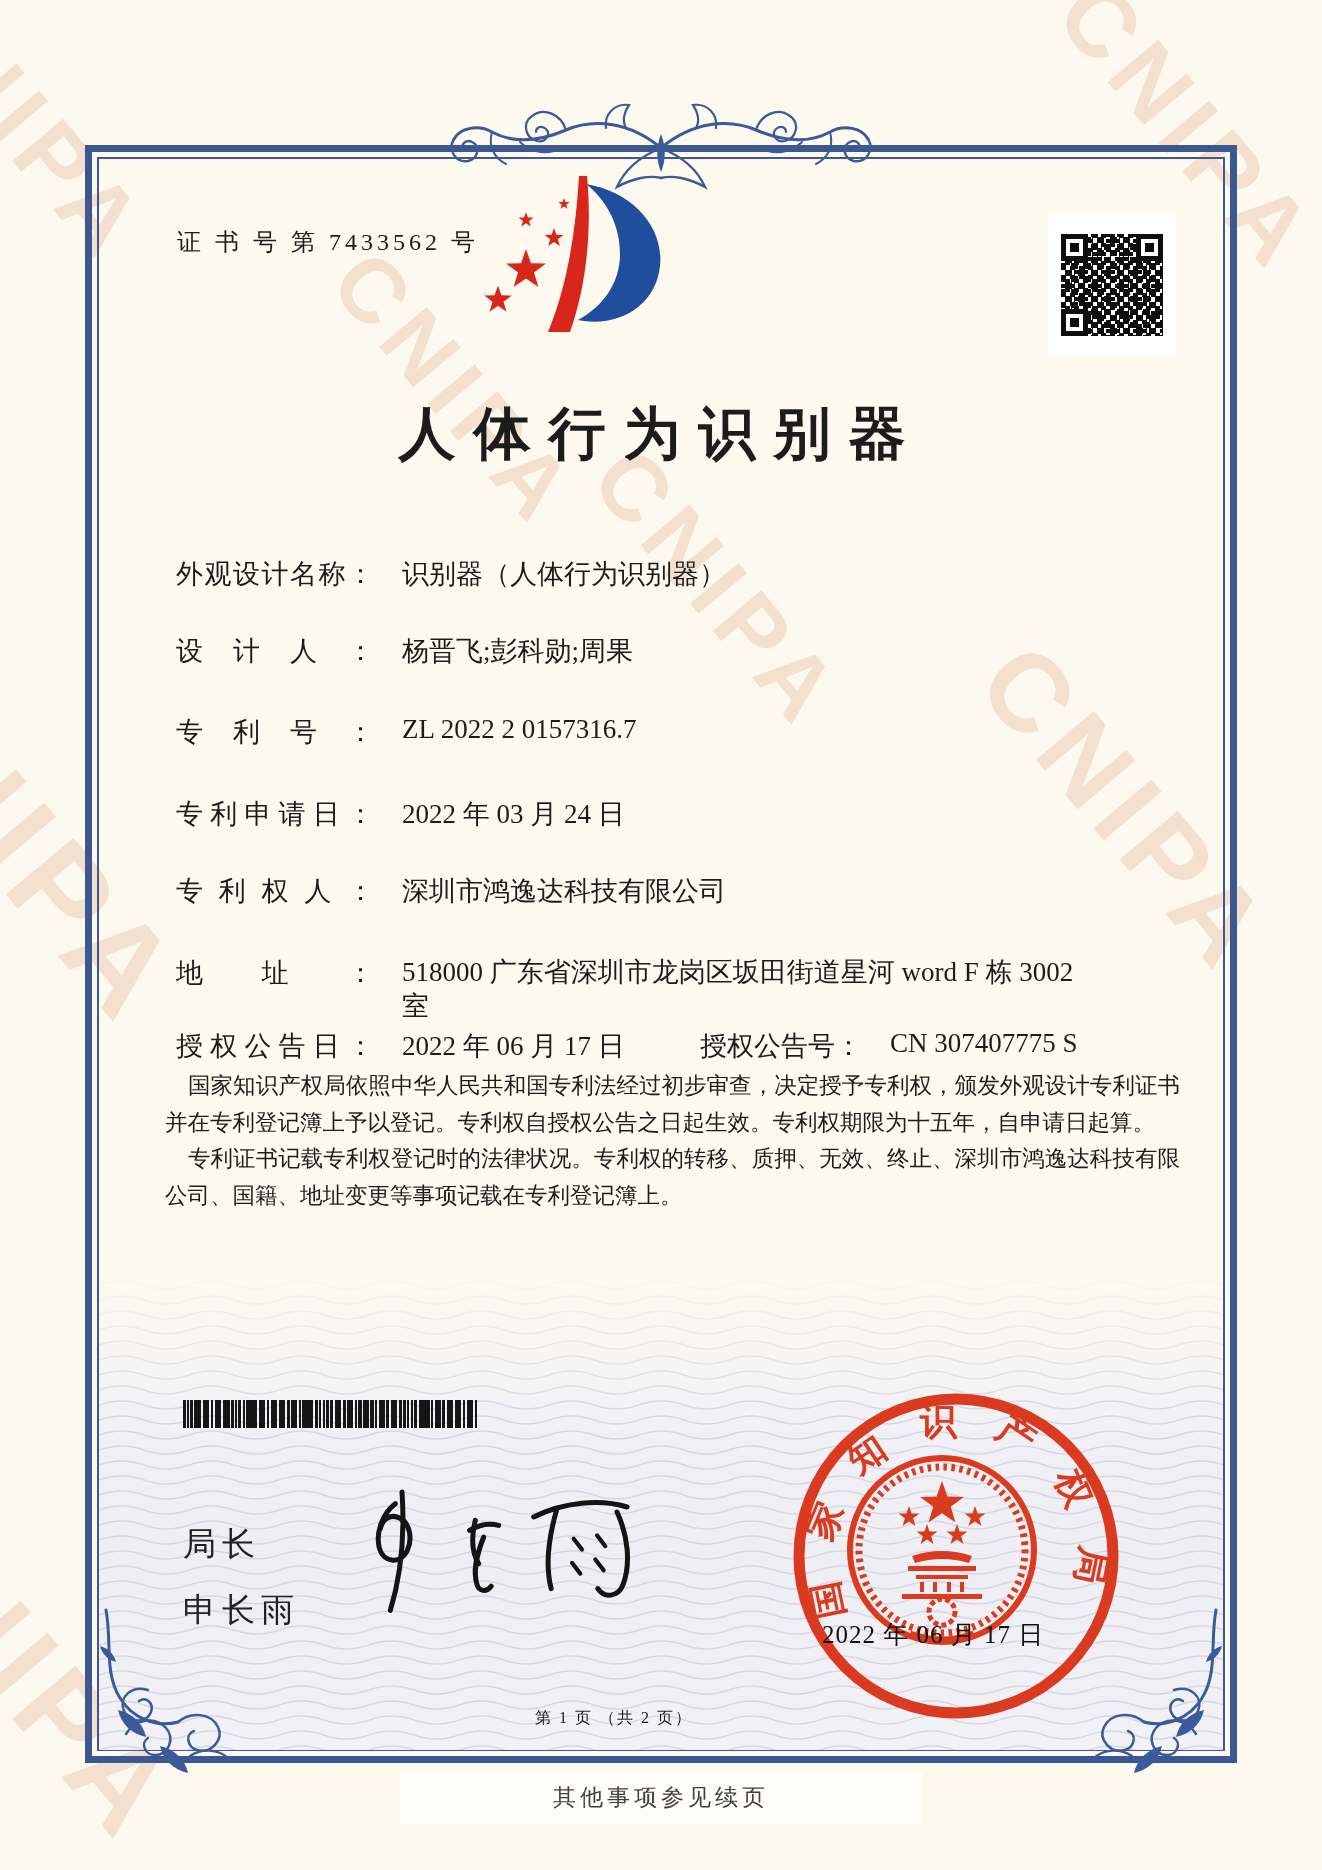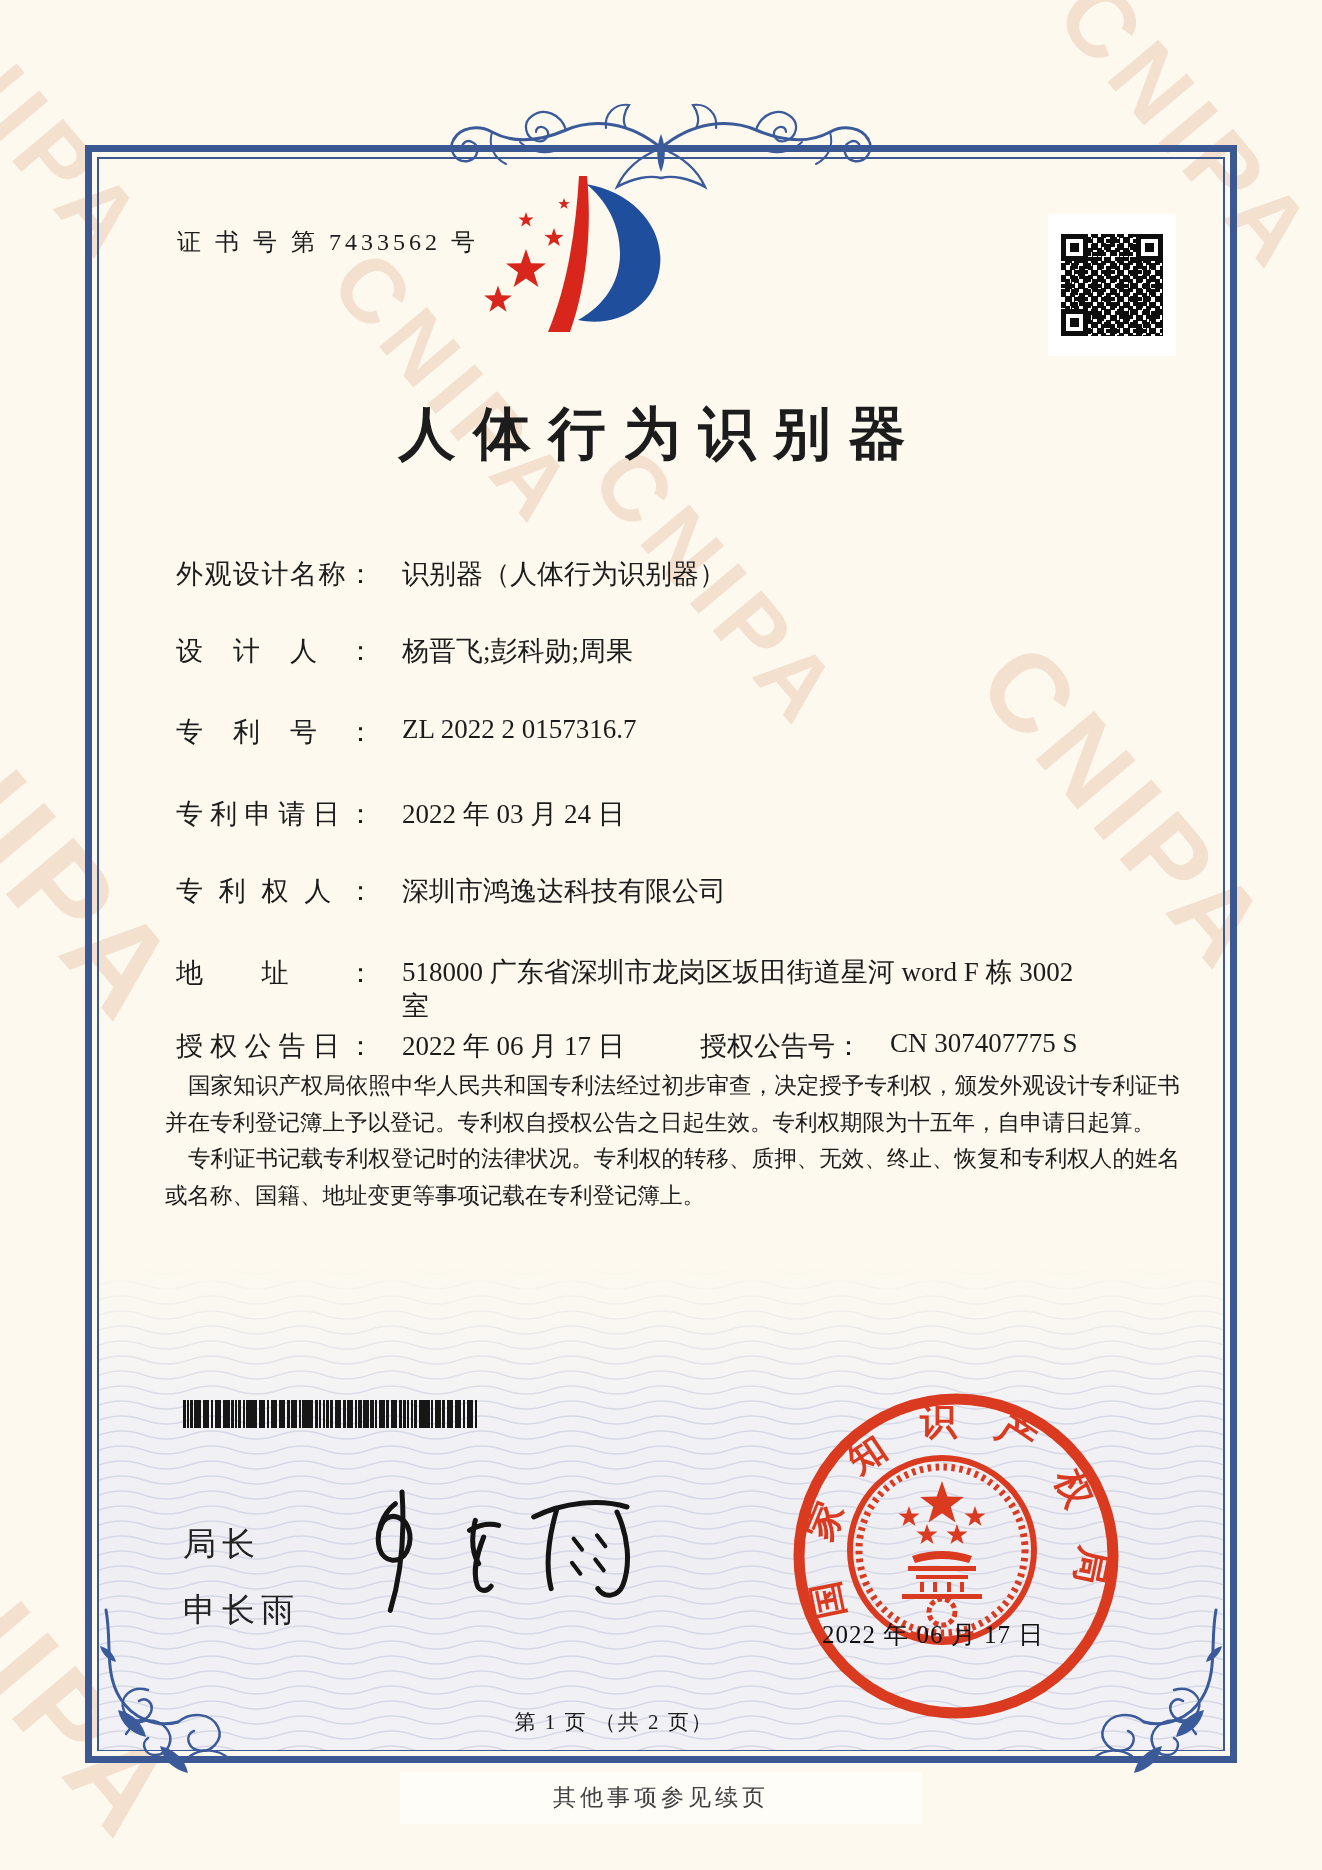--- a/index.html
+++ b/index.html
@@ -52,21 +52,21 @@
       repeating-linear-gradient(90deg,#161616 0 3px,rgba(0,0,0,0) 3px 11px);}
   
   .officer{position:absolute;left:183px;font-family:"Liberation Sans","DejaVu Sans",sans-serif;
            font-size:33px;font-weight:500;letter-spacing:6px;z-index:6;color:#222;}
   .officer.t{top:1522px;} .officer.n{top:1588px;}
   .signature{left:352px;top:1472px;width:300px;height:160px;z-index:6;}
   
   .seal{left:788px;top:1388px;width:336px;height:336px;z-index:5;}
   .seal-date{left:822px;top:1618px;width:240px;font-size:25px;letter-spacing:1px;
              color:#111;z-index:7;white-space:nowrap;}
-  .pageno{left:434px;top:1708px;width:360px;text-align:center;font-size:21px;
+  .pageno{left:434px;top:1708px;width:360px;text-align:center;font-size:16px;
           letter-spacing:2px;z-index:6;}
   
   .topflo{left:408px;top:86px;width:506px;height:116px;z-index:3;}
   .cornerflo{width:158px;height:168px;z-index:5;}
   .cornerflo.l{left:90px;top:1606px;}
   .cornerflo.r{left:1074px;top:1606px;transform:scaleX(-1);}
   
   .footer-band{left:400px;top:1772px;width:522px;height:52px;background:#fffdf8;z-index:6;
                text-align:center;}
   .footer-note{font-size:23px;line-height:52px;letter-spacing:4px;color:#404040;}
@@ -234,21 +234,21 @@
         <span>公</span>
         <span>告</span>
         <span>号</span>
         <span>：</span>
       </span><span class="fval">CN 307407775 S</span>
   </span>
 </div>
 
 <div class="abs bodytext">
   <p>国家知识产权局依照中华人民共和国专利法经过初步审查，决定授予专利权，颁发外观设计专利证书并在专利登记簿上予以登记。专利权自授权公告之日起生效。专利权期限为十五年，自申请日起算。</p>
-  <p>专利证书记载专利权登记时的法律状况。专利权的转移、质押、无效、终止、恢复和专利权人的姓名或名称、国籍、地址变更等事项记载在专利登记簿上。</p>
+  <p>专利证书记载专利权登记时的法律状况。专利权的转移、质押、无效、终止、深圳市鸿逸达科技有限公司、国籍、地址变更等事项记载在专利登记簿上。</p>
 </div>
 
 <div class="abs barcode"></div>
 
 <div class="officer t">局长</div>
 <div class="officer n">申长雨</div>
 
 <svg class="abs signature" viewBox="0 0 360 160">
   <g fill="none" stroke="#141414" stroke-width="6" stroke-linecap="round">
     <path d="M52,22 C36,34 28,58 33,76 C38,93 58,95 66,79 C74,62 68,42 54,38 C44,35 36,42 34,52"></path>

